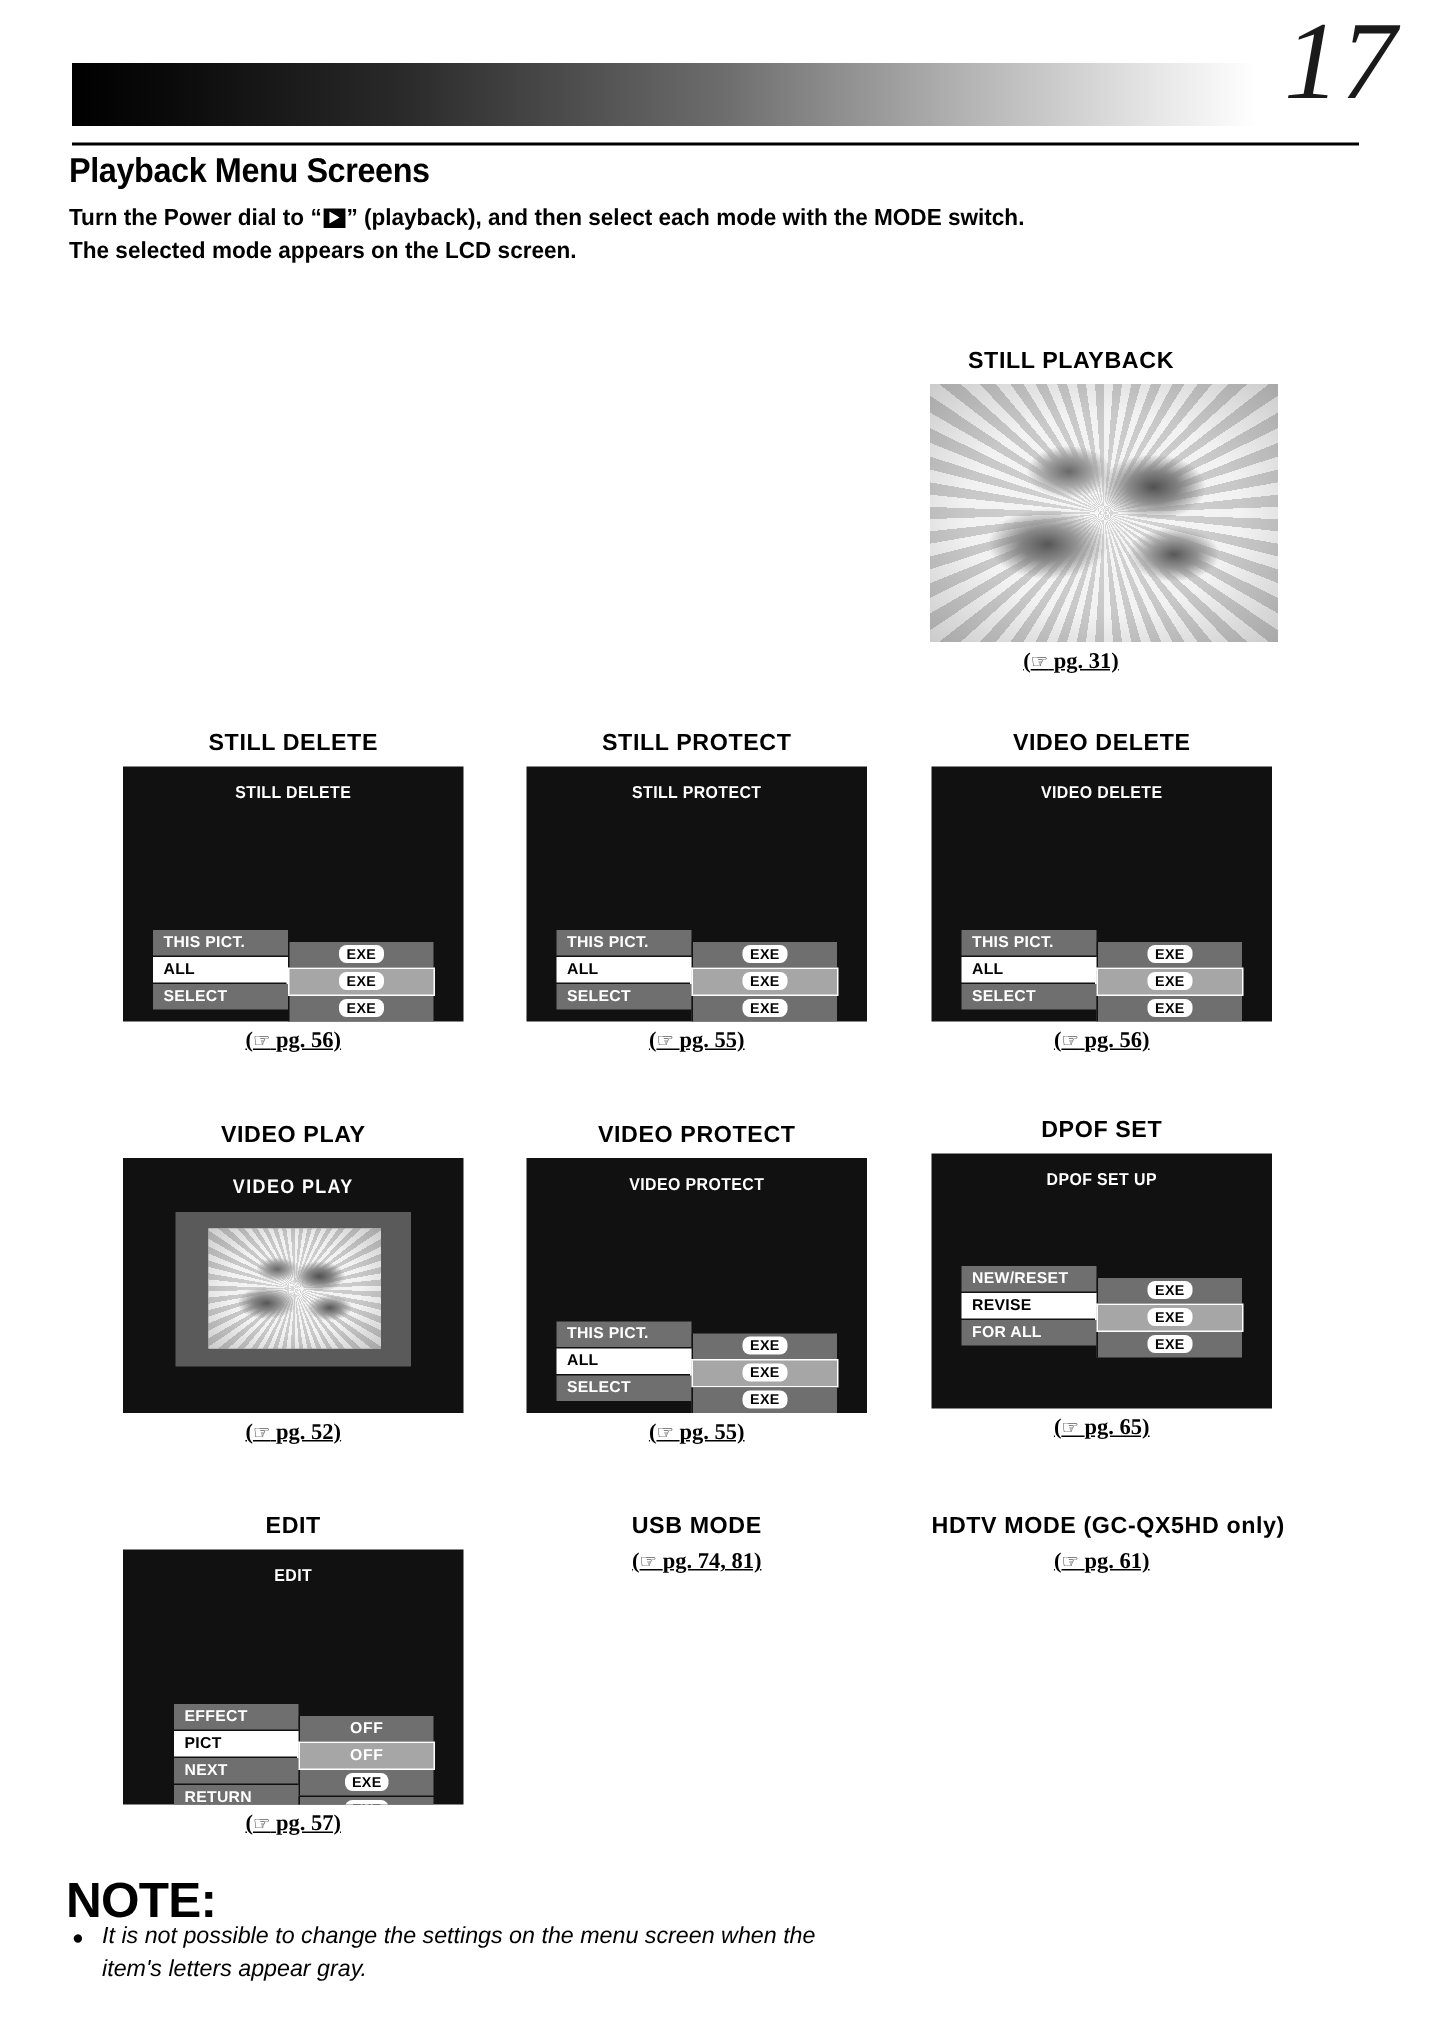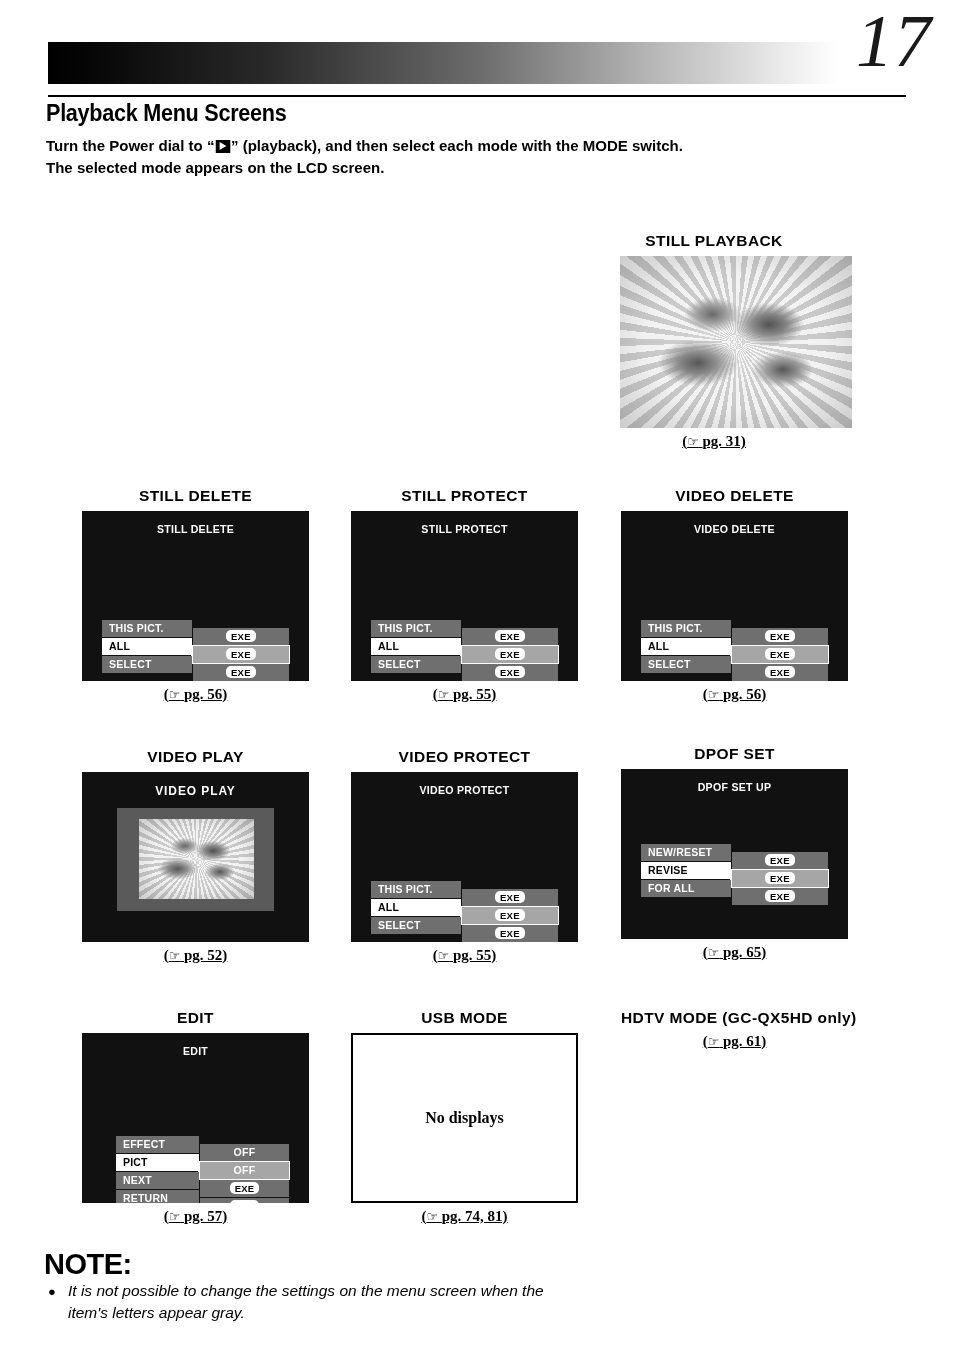--- a/index.html
+++ b/index.html
@@ -151,21 +151,21 @@
     position:absolute;left:0;right:0;top:50%;
     transform:translateY(-50%);
     text-align:center;font-size:16px;font-weight:bold;
     font-family:"Liberation Serif", serif;
     color:#000;
   }
 
   
   .note-head{
     position:absolute;left:44px;top:1248px;
-    font-size:29px;font-weight:bold;letter-spacing:-0.5px;
+    font-size:33px;font-weight:bold;letter-spacing:-0.5px;
     font-family:"Liberation Sans", sans-serif;
   }
   .note-bullet{position:absolute;left:48px;top:1284px;font-size:13px;}
   .note-text{position:absolute;left:68px;top:1280px;width:480px;
     font-size:15.5px;font-style:italic;line-height:22px;}
 </style>
 </head>
 <body>
 
 <div class="header">
@@ -369,23 +369,20 @@
             <span class="exe">EXE</span>
           </div>
         </div>
       </div>
   </div>
   <div class="pgref"><span>(</span><span class="hand">☞</span> <span>pg. 57)</span></div>
 </div>
 
 <div class="panel" style="left:351px;top:1009px;width:227px;">
   <div class="panel-caption">USB MODE</div>
-  <div class="screen blank" style="width:223px;height:166px;">
-    <div class="nodisplay">No displays</div>
-  </div>
   <div class="pgref"><span>(</span><span class="hand">☞</span> <span>pg. 74, 81)</span></div>
 </div>
 
 <div class="panel" style="left:621px;top:1009px;width:227px;">
   <div class="panel-caption">HDTV MODE (GC-QX5HD only)</div>
   <div class="pgref"><span>(</span><span class="hand">☞</span> <span>pg. 61)</span></div>
 </div>
 
 <div class="note-head">NOTE:</div>
 <div class="note-bullet">●</div>

